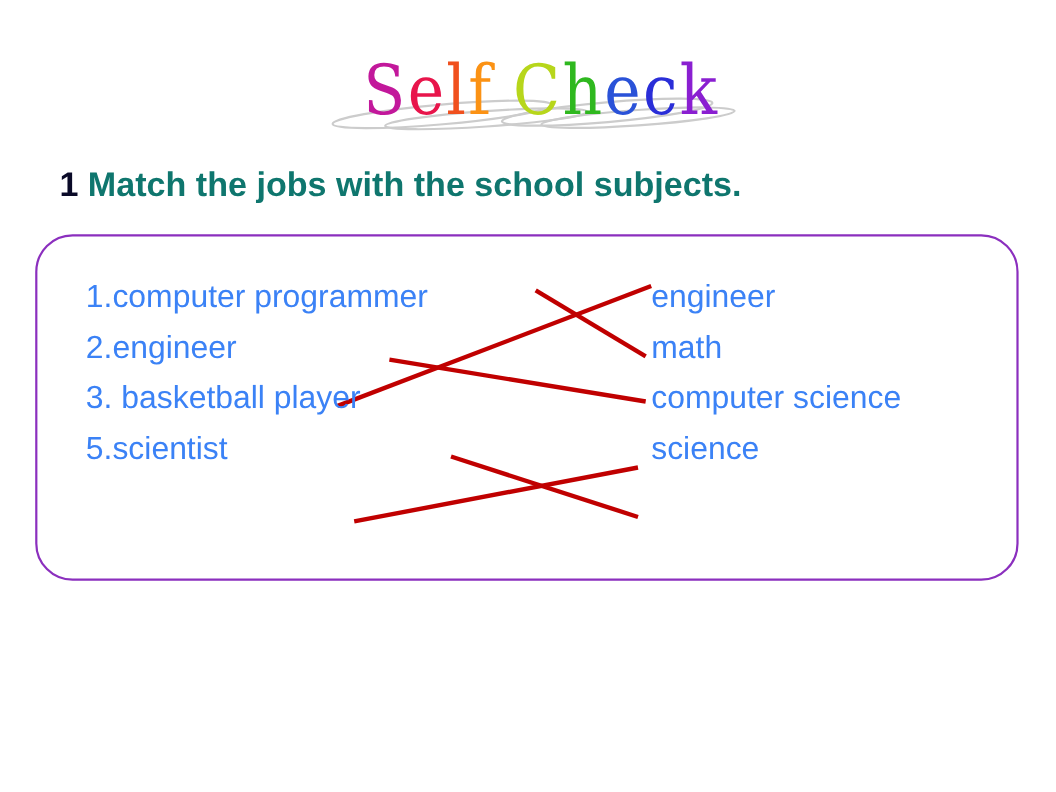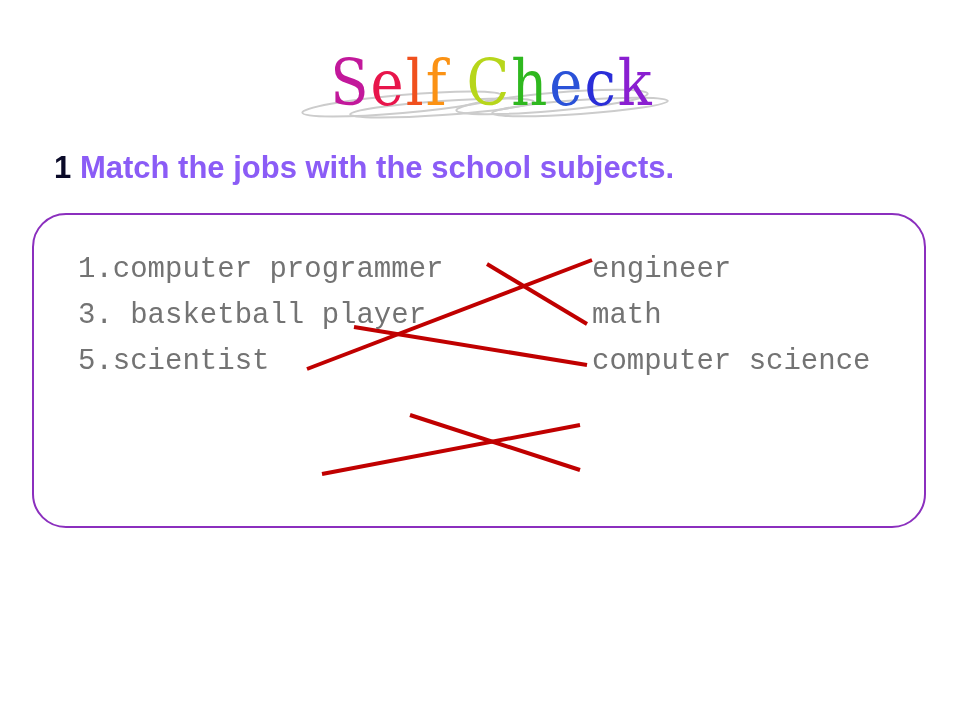--- a/index.html
+++ b/index.html
@@ -80,22 +80,22 @@
     box-sizing: border-box;
     background: transparent;
   }
 
   
   .match-col {
     position: absolute;
     top: 32px;
     font-size: 29px;
     line-height: 46px;
-    color: #737373;
-    font-family: Liberation Mono, monospace;
+    color: #3b82f6;
+    font-family: Liberation Sans, sans-serif;
     white-space: nowrap;
   }
   #jobs-column  { left: 44px; }
   #subjects-column { left: 558px; }
   .match-item { height: 46px; }
 
   
   #connector-layer {
     position: absolute;
     left: 0;
@@ -114,37 +114,39 @@
       <ellipse cx="390" cy="52" rx="100" ry="9" transform="rotate(-5 390 52)"></ellipse>
       <ellipse cx="430" cy="56" rx="92" ry="7" transform="rotate(-4 430 56)"></ellipse>
       <ellipse cx="540" cy="50" rx="96" ry="9" transform="rotate(-5 540 50)"></ellipse>
       <ellipse cx="568" cy="55" rx="88" ry="7" transform="rotate(-4 568 55)"></ellipse>
     </g>
   </svg>
   <span class="wa-word" id="wa-word-0"><span class="wa-letter" style="color: rgb(194, 24, 155);">S</span><span class="wa-letter" style="color: rgb(232, 21, 75);">e</span><span class="wa-letter" style="color: rgb(240, 80, 30);">l</span><span class="wa-letter" style="color: rgb(251, 146, 20);">f</span></span><span class="wa-gap"></span><span class="wa-word" id="wa-word-1"><span class="wa-letter" style="color: rgb(183, 214, 27);">C</span><span class="wa-letter" style="color: rgb(47, 184, 31);">h</span><span class="wa-letter" style="color: rgb(42, 82, 216);">e</span><span class="wa-letter" style="color: rgb(42, 46, 216);">c</span><span class="wa-letter" style="color: rgb(138, 31, 209);">k</span></span>
 </div>
 
 <div id="exercise-heading">
-  <span id="heading-number" style="color: rgb(10, 10, 40);">1</span><span> </span><span id="heading-text" style="color: #8b5cf6;">Match the jobs with the school subjects.</span>
+  <span id="heading-number" style="color: rgb(10, 10, 40);">1</span><span> </span><span id="heading-text" style="color: #0f766e;">Match the jobs with the school subjects.</span>
 </div>
 
 <div id="match-panel" style="border-color: rgb(139, 47, 190);">
 
   <svg id="connector-layer" viewBox="0 0 894 315" preserveAspectRatio="none">
       <line x1="453" y1="49" x2="553" y2="109" stroke="#C00000" stroke-width="4" stroke-linecap="butt"></line>
       <line x1="273" y1="154" x2="558" y2="45" stroke="#C00000" stroke-width="4" stroke-linecap="butt"></line>
       <line x1="320" y1="112" x2="553" y2="150" stroke="#C00000" stroke-width="4" stroke-linecap="butt"></line>
       <line x1="376" y1="200" x2="546" y2="255" stroke="#C00000" stroke-width="4" stroke-linecap="butt"></line>
       <line x1="288" y1="259" x2="546" y2="210" stroke="#C00000" stroke-width="4" stroke-linecap="butt"></line>
     </svg>
 
   <div class="match-col" id="jobs-column">
     <div class="match-item">1.computer programmer</div>
+    <div class="match-item">2.engineer</div>
     <div class="match-item">3. basketball player</div>
     <div class="match-item">5.scientist</div>
   </div>
 
   <div class="match-col" id="subjects-column">
     <div class="match-item">engineer</div>
     <div class="match-item">math</div>
     <div class="match-item">computer science</div>
+    <div class="match-item">science</div>
   </div>
 </div>
 
 </body></html>

